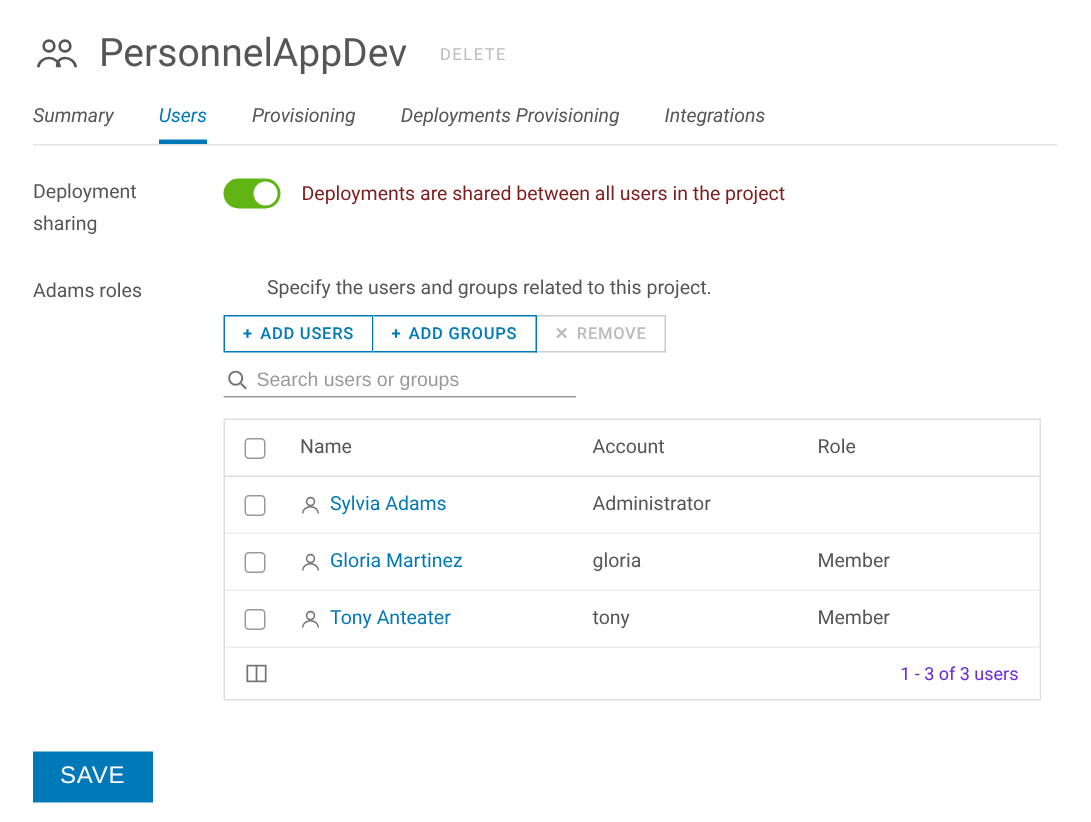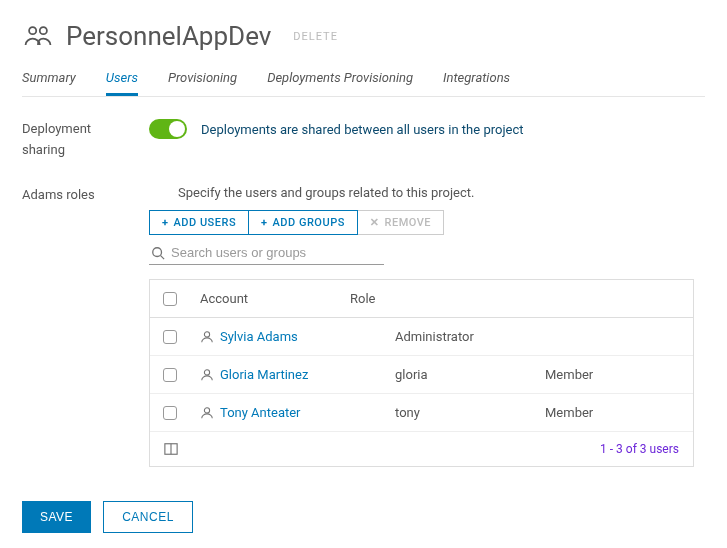--- a/index.html
+++ b/index.html
@@ -26,21 +26,21 @@
 
 .toggle-row { display: flex; align-items: center; gap: 14px; }
 .toggle {
   width: 38px; height: 20px; background: #60b515; border-radius: 10px;
   position: relative; cursor: pointer;
 }
 .toggle::after {
   content: ""; position: absolute; width: 16px; height: 16px; background: #fff;
   border-radius: 50%; top: 2px; right: 2px;
 }
-.toggle-label { color: #0c4a6e; }
+.toggle-label { color: #7f1d1d; }
 
 .role-desc { margin-bottom: 10px; color: #565656; margin-left: 29px; }
 
 .btn-group { display: flex; margin-bottom: 6px; }
 .seg-btn {
   border: 1px solid #0079b8; color: #0079b8; background: #fff;
   padding: 5px 12px; font-size: 11px; letter-spacing: .5px;
   display: inline-flex; align-items: center; gap: 5px; cursor: pointer;
   font-weight: 500;
 }
@@ -68,21 +68,21 @@
 .user-icon { width: 14px; height: 14px; color: #737373; flex-shrink:0;}
 .user-link { color: #0079b8; cursor: pointer; }
 .checkbox {
   width: 14px; height: 14px; border: 1px solid #999; border-radius: 3px; background: #fff; cursor:pointer;
 }
 .table-foot { justify-content: space-between; padding: 10px 14px; color: #6d28d9; background:#fff;}
 .col-icon { width: 14px; height: 14px; color: #737373; }
 .pager { font-size: 12px; }
 
 .footer { display: flex; gap: 12px; margin-top: 34px; }
-.btn-primary { background: #0079b8; color: #fff; border: none; padding: 8px 18px; font-size: 12px; letter-spacing: .5px; cursor: pointer; font-weight:500;}
+.btn-primary { background: #0079b8; color: #fff; border: none; padding: 8px 18px; font-size: 16px; letter-spacing: .5px; cursor: pointer; font-weight:500;}
 .btn-outline { background: #fff; color: #0079b8; border: 1px solid #0079b8; padding: 8px 18px; font-size: 12px; letter-spacing: .5px; cursor: pointer; font-weight:500;}
 </style>
 </head>
 <body>
 
 <div class="header">
   <svg class="header-icon" viewBox="0 0 36 36" fill="none" stroke="currentColor" stroke-width="2">
     <circle cx="12" cy="12" r="4"></circle>
       <circle cx="24" cy="12" r="4"></circle>
     <path d="M4 28c0-4 4-7 8-7s8 3 8 7"></path>
@@ -139,20 +139,21 @@
           <line x1="11" y1="11" x2="15" y2="15"></line>
       </svg>
       <input class="search-input" placeholder="Search users or groups" style="">
     </div>
 
     <div class="table">
       <div class="table-head">
         <div class="cell cell-check">
             <div class="checkbox"></div>
           </div>
+        <div class="cell cell-name th">Name</div>
         <div class="cell cell-account th">Account</div>
         <div class="cell cell-role th">Role</div>
       </div>
 
       <div class="table-row">
         <div class="cell cell-check">
             <div class="checkbox"></div>
           </div>
         <div class="cell cell-name">
           <svg class="user-icon" viewBox="0 0 16 16" fill="none" stroke="currentColor" stroke-width="1.2">
@@ -200,14 +201,13 @@
             <line x1="8" y1="2" x2="8" y2="14"></line>
         </svg>
         <span class="pager">1 - 3 of 3 users</span>
       </div>
     </div>
   </div>
 </div>
 
 <div class="footer">
   <button class="btn-primary">SAVE</button>
-  <button class="btn-outline">CANCEL</button>
 </div>
 
 </body></html>

